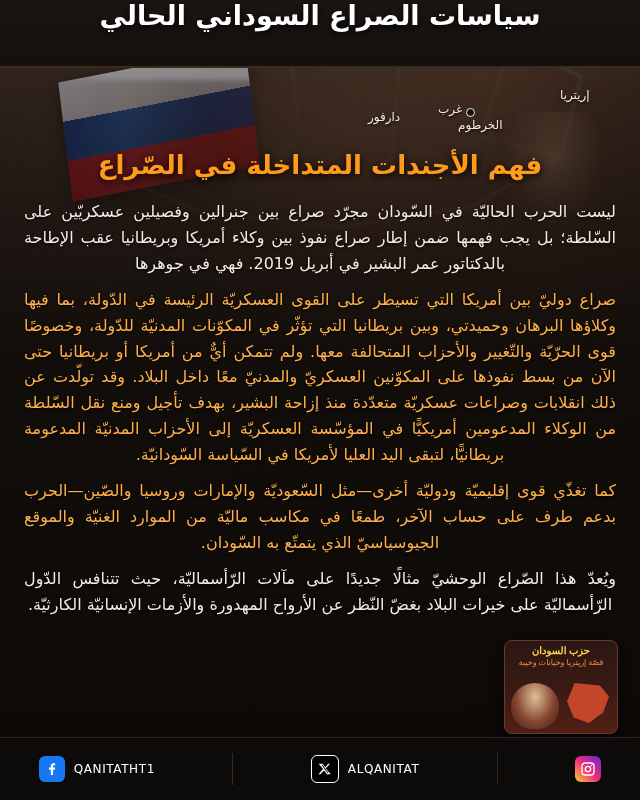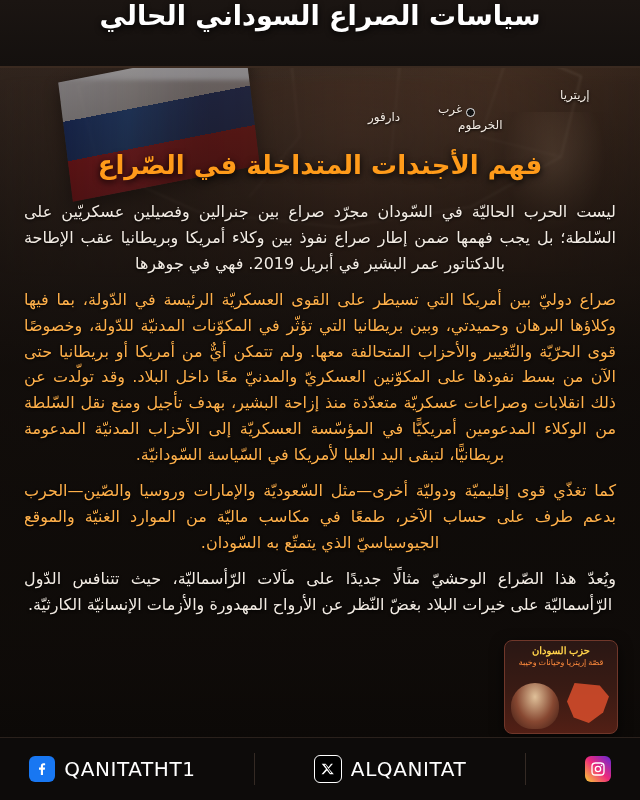--- a/index.html
+++ b/index.html
@@ -240,21 +240,21 @@
     display: flex;
     align-items: center;
     justify-content: space-around;
     direction: ltr;
   }
   .social {
     display: flex;
     align-items: center;
     gap: 9px;
     color: #ffffff;
-    font-size: 20px;
+    font-size: 12px;
     letter-spacing: 0.6px;
   }
   .sicon {
     width: 26px;
     height: 26px;
     border-radius: 6px;
     display: flex;
     align-items: center;
     justify-content: center;
     flex: 0 0 auto;

